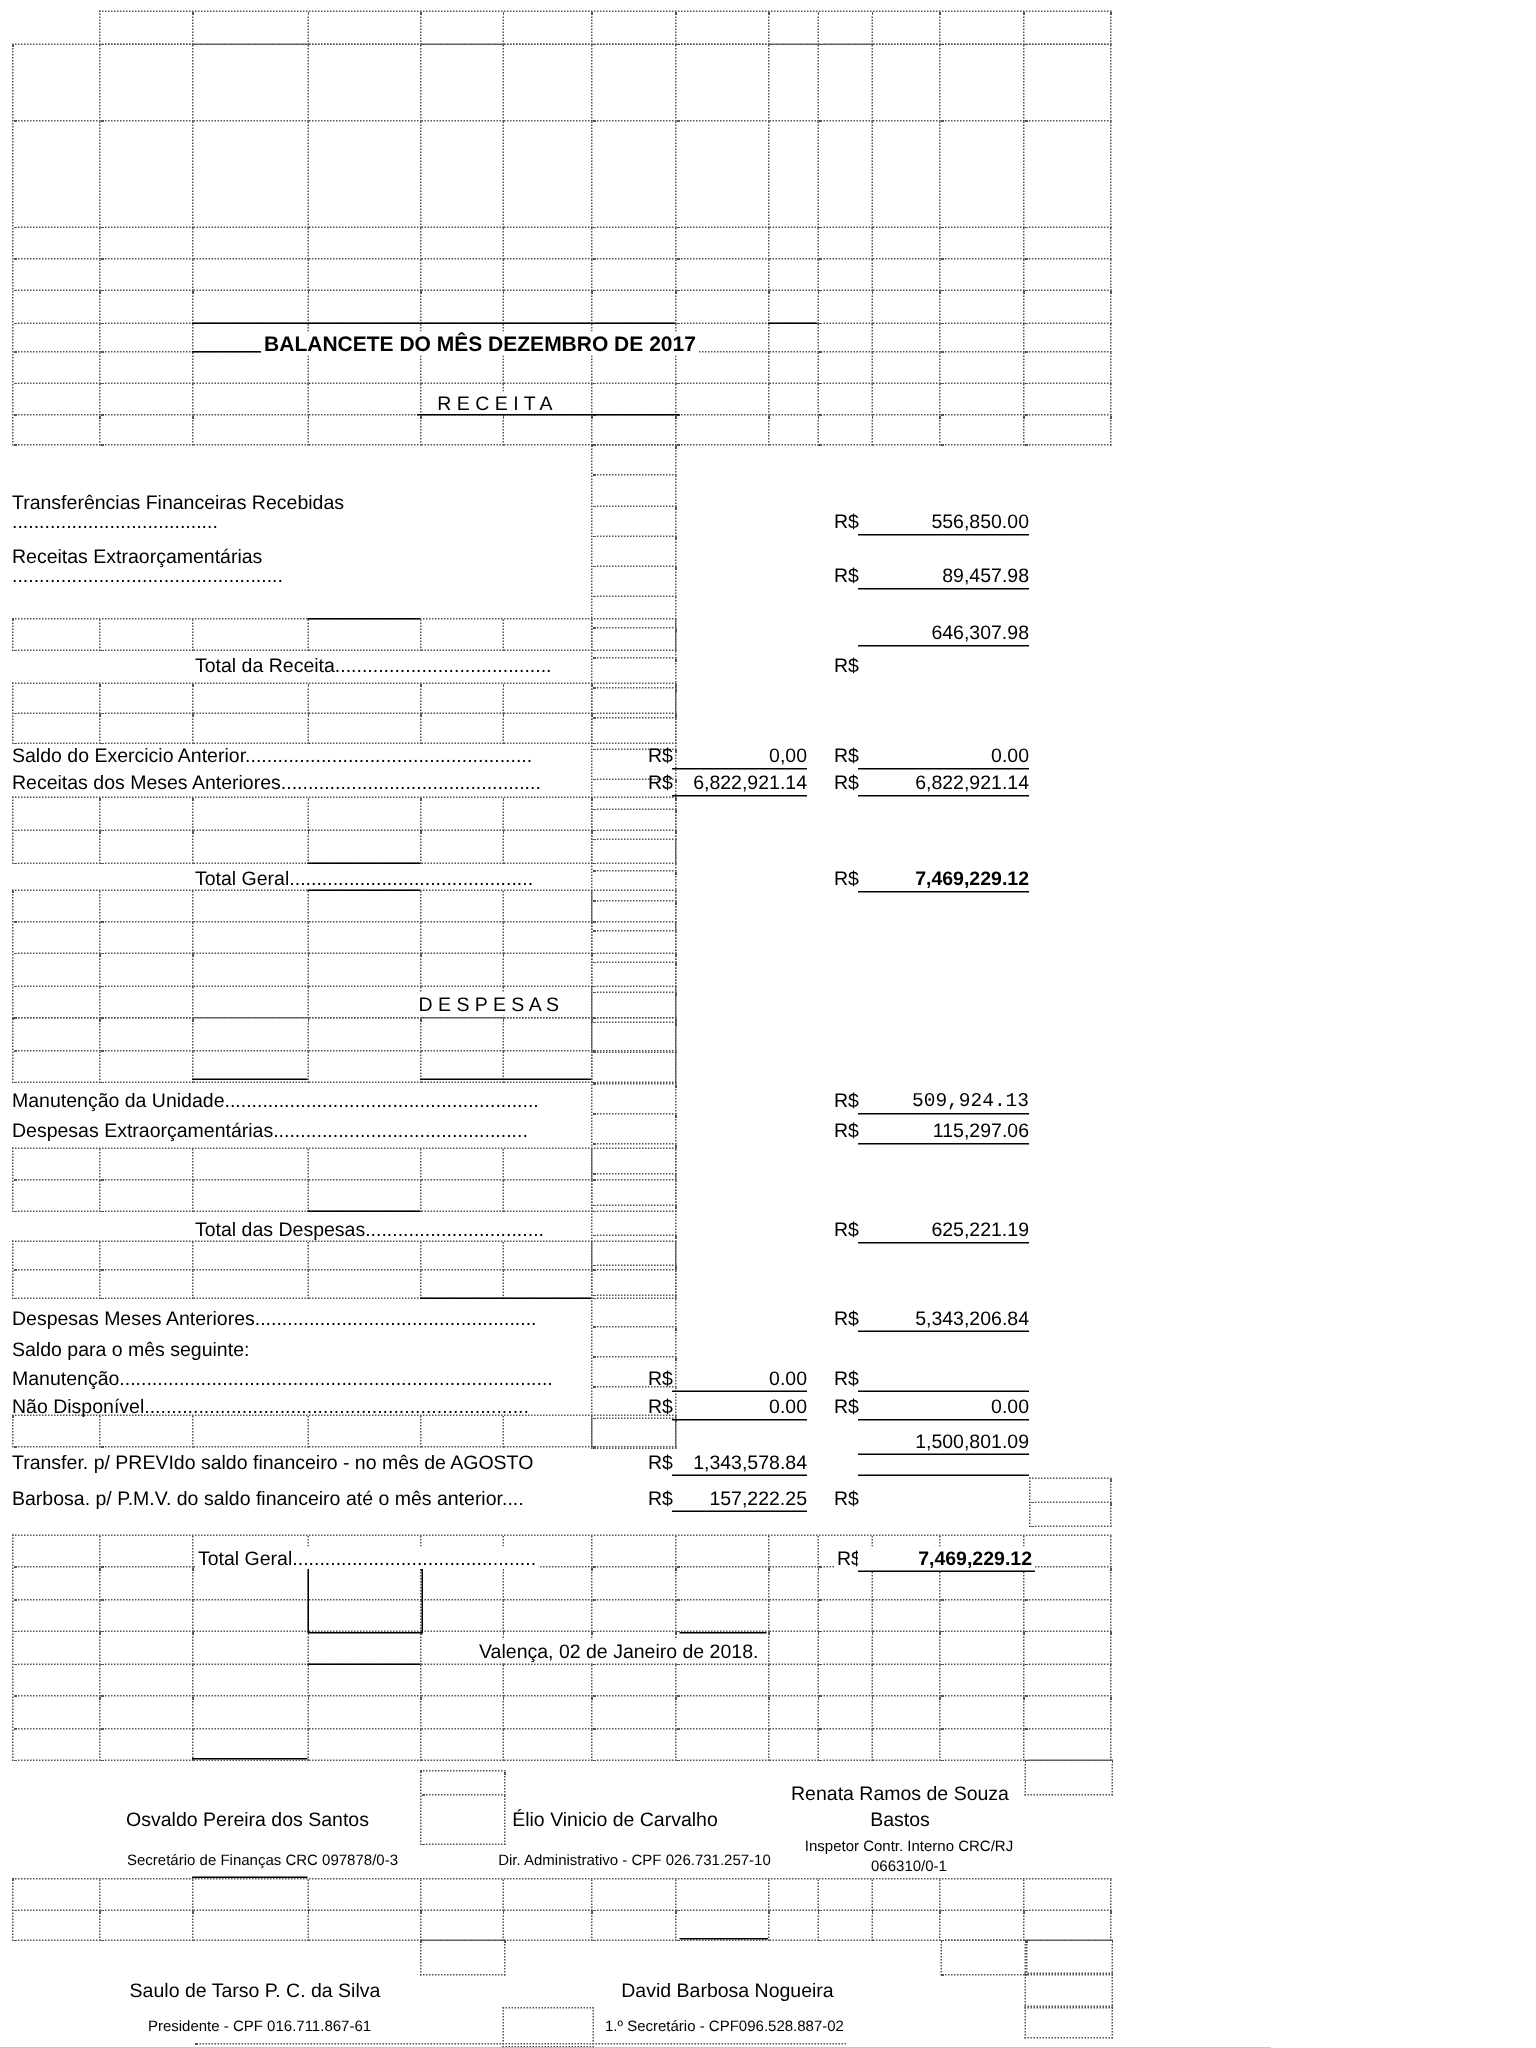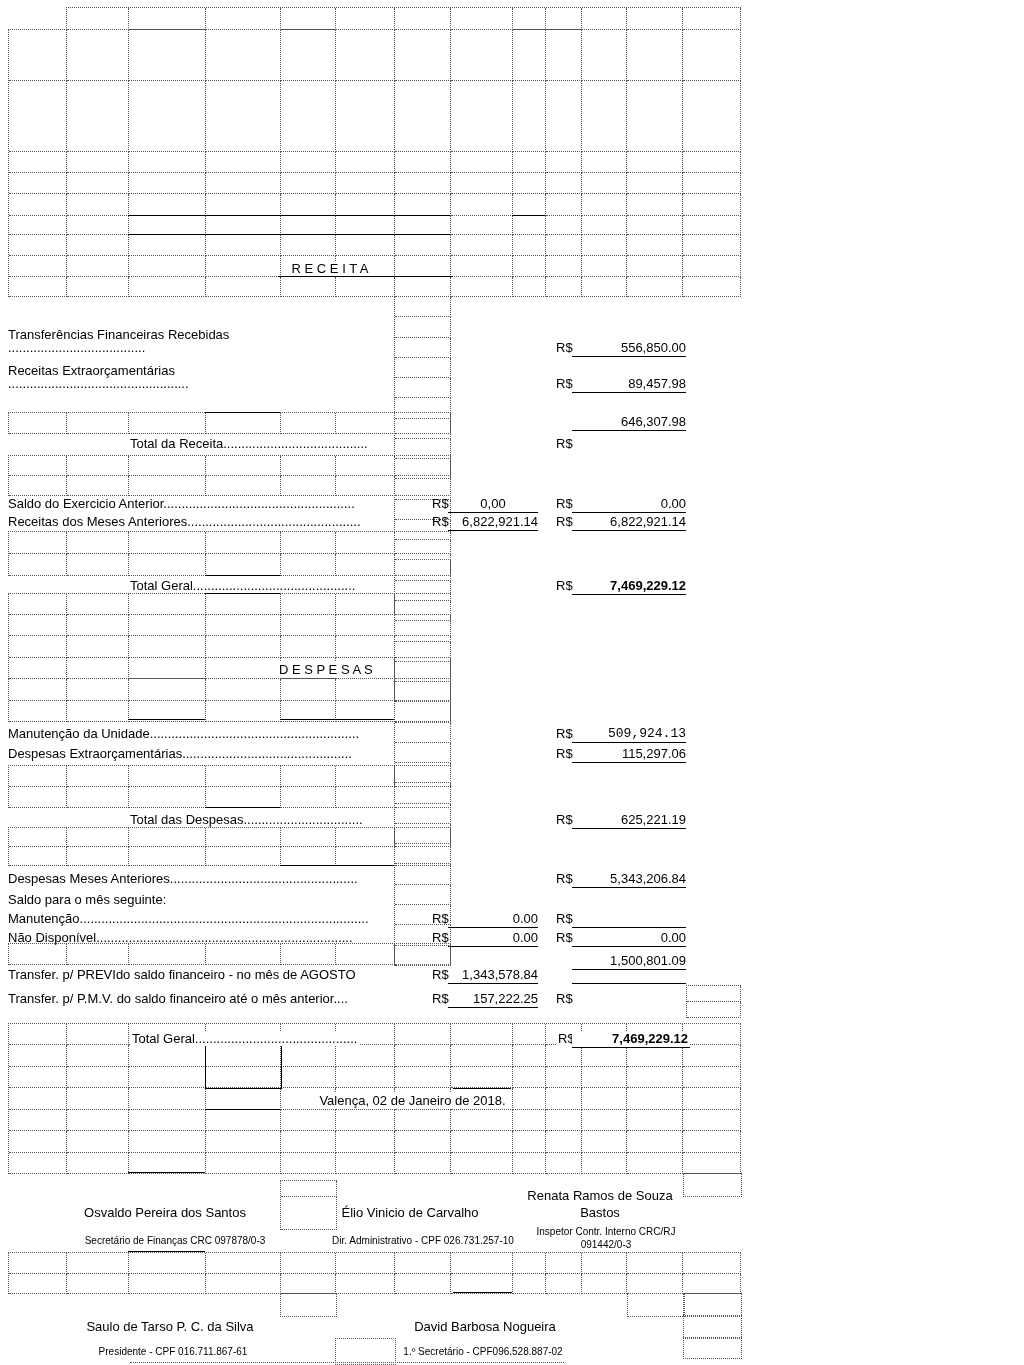--- a/index.html
+++ b/index.html
@@ -490,20 +490,23 @@
   <div class="sl" style="left:205px;top:807px;width:75px;"></div>
   <div class="sl" style="left:280px;top:865px;width:114px;"></div>
   <div class="sbox" style="left:205px;top:1044px;width:75px;height:43px;"></div>
   <div class="sl" style="left:453px;top:1088px;width:58px;"></div>
   <div class="sl" style="left:205px;top:1109px;width:75px;"></div>
   <div class="sl" style="left:128px;top:1172px;width:77px;"></div>
   <div class="sl" style="left:128px;top:1251px;width:77px;"></div>
   <div class="sl" style="left:453px;top:1292px;width:59px;"></div>
 
 
+  <div class="abs ctr b" style="left:60px;top:221px;width:520px;font-size:14px;line-height:16px;">
+    <span class="wbg">BALANCETE DO MÊS DEZEMBRO DE 2017</span>
+  </div>
 
   <div class="abs ctr t" style="left:170px;top:261px;width:320px;">
     <span class="wbg">R E C E I T A</span>
   </div>
 
   <div class="abs t" style="left:8px;top:327px;">Transferências Financeiras Recebidas</div>
   <div class="abs t" style="left:8px;top:340px;">......................................</div>
   <span class="rs" style="left:556px;top:340px;">R$</span>
   <div class="money m2" style="top:340px;">556,850.00</div>
 
@@ -511,21 +514,21 @@
   <div class="abs t" style="left:8px;top:376px;">..................................................</div>
   <span class="rs" style="left:556px;top:376px;">R$</span>
   <div class="money m2" style="top:376px;">89,457.98</div>
 
   <div class="abs t" style="left:130px;top:436px;">Total da Receita........................................</div>
   <span class="rs" style="left:556px;top:436px;">R$</span>
   <div class="money m2" style="top:414px;">646,307.98</div>
 
   <div class="abs t" style="left:8px;top:496px;">Saldo do Exercicio Anterior.....................................................</div>
   <span class="rs" style="left:432px;top:496px;">R$</span>
-  <div class="money m1" style="top:496px;text-align:center;">0,00</div>
+  <div class="money m1" style="top:496px;">0,00</div>
   <span class="rs" style="left:556px;top:496px;">R$</span>
   <div class="money m2" style="top:496px;">0.00</div>
 
   <div class="abs t" style="left:8px;top:514px;">Receitas dos Meses Anteriores................................................</div>
   <span class="rs" style="left:432px;top:514px;">R$</span>
   <div class="money m1" style="top:514px;">6,822,921.14</div>
   <span class="rs" style="left:556px;top:514px;">R$</span>
   <div class="money m2" style="top:514px;">6,822,921.14</div>
 
   <div class="abs t" style="left:130px;top:578px;">Total Geral.............................................</div>
@@ -564,21 +567,21 @@
   <span class="rs" style="left:432px;top:930px;">R$</span>
   <div class="money m1" style="top:930px;">0.00</div>
   <span class="rs" style="left:556px;top:930px;">R$</span>
   <div class="money m2" style="top:930px;">0.00</div>
 
   <div class="abs t" style="left:8px;top:967px;">Transfer. p/ PREVIdo saldo financeiro - no mês de AGOSTO</div>
   <span class="rs" style="left:432px;top:967px;">R$</span>
   <div class="money m1" style="top:967px;">1,343,578.84</div>
   <div class="money m2" style="top:967px;"></div>
 
-  <div class="abs t" style="left:8px;top:991px;">Transfer. p/ P.M.V. do saldo financeiro até o mês anterior....</div>
+  <div class="abs t" style="left:8px;top:991px;">Barbosa. p/ P.M.V. do saldo financeiro até o mês anterior....</div>
   <span class="rs" style="left:432px;top:991px;">R$</span>
   <div class="money m1" style="top:991px;">157,222.25</div>
   <span class="rs" style="left:556px;top:991px;">R$</span>
   <div class="money m2" style="top:953px;">1,500,801.09</div>
 
   <div class="abs t" style="left:130px;top:1031px;">
     <span class="wbg">Total Geral.............................................</span>
   </div>
   <span class="rs wbg" style="left:556px;top:1031px;">R$</span>
   <div class="money m2 b wbg" style="top:1031px;">7,469,229.12</div>
@@ -588,20 +591,20 @@
   </div>
 
   <div class="abs ctr t" style="left:75px;top:1205px;width:180px;">Osvaldo Pereira dos Santos</div>
   <div class="abs ctr t" style="left:330px;top:1205px;width:160px;">Élio Vinicio de Carvalho</div>
   <div class="abs ctr t" style="left:510px;top:1188px;width:180px;">Renata Ramos de Souza</div>
   <div class="abs ctr t" style="left:510px;top:1205px;width:180px;">Bastos</div>
 
   <div class="abs ctr small" style="left:75px;top:1235px;width:200px;">Secretário de Finanças CRC 097878/0-3</div>
   <div class="abs ctr small" style="left:323px;top:1235px;width:200px;">Dir. Administrativo - CPF 026.731.257-10</div>
   <div class="abs ctr small" style="left:506px;top:1226px;width:200px;">Inspetor Contr. Interno CRC/RJ</div>
-  <div class="abs ctr small" style="left:506px;top:1239px;width:200px;">091442/0-3</div>
+  <div class="abs ctr small" style="left:506px;top:1239px;width:200px;">066310/0-1</div>
 
   <div class="abs ctr t" style="left:80px;top:1319px;width:180px;">Saulo de Tarso P. C. da Silva</div>
   <div class="abs ctr t" style="left:395px;top:1319px;width:180px;">David Barbosa Nogueira</div>
   <div class="abs ctr small" style="left:73px;top:1346px;width:200px;">Presidente - CPF 016.711.867-61</div>
   <div class="abs ctr small" style="left:383px;top:1346px;width:200px;">1.º Secretário - CPF096.528.887-02</div>
 
 </div>
 
 </body></html>

